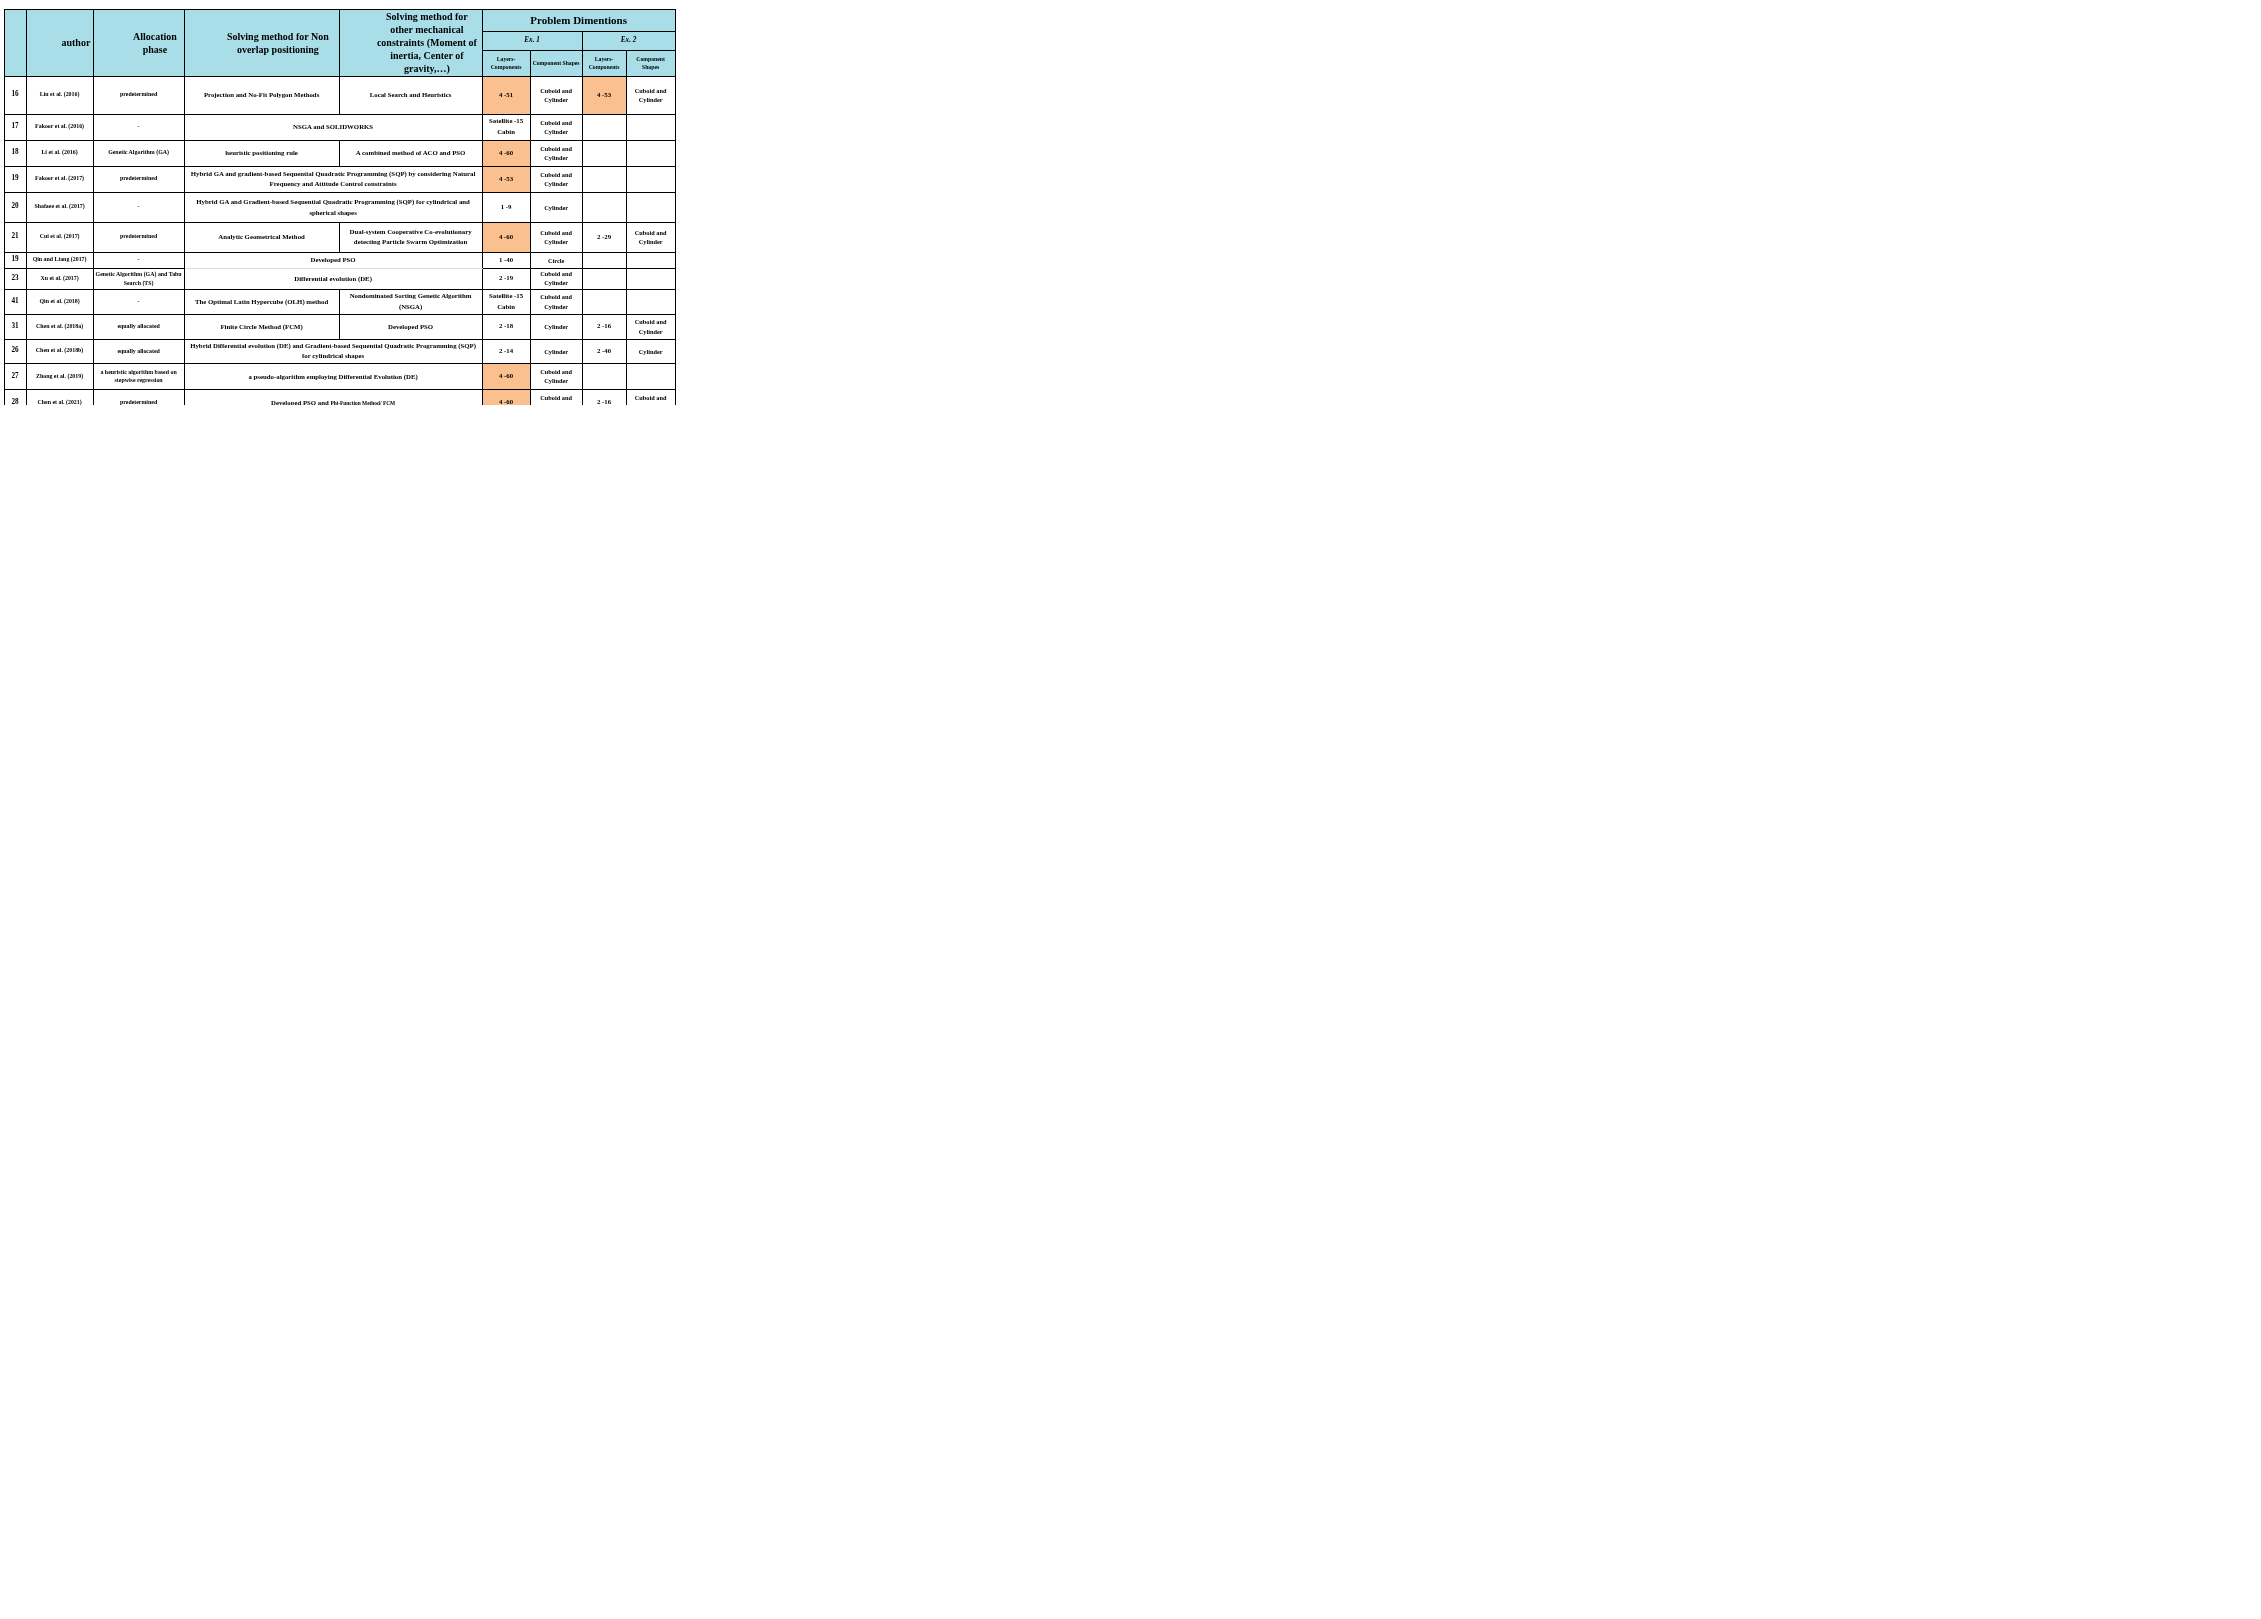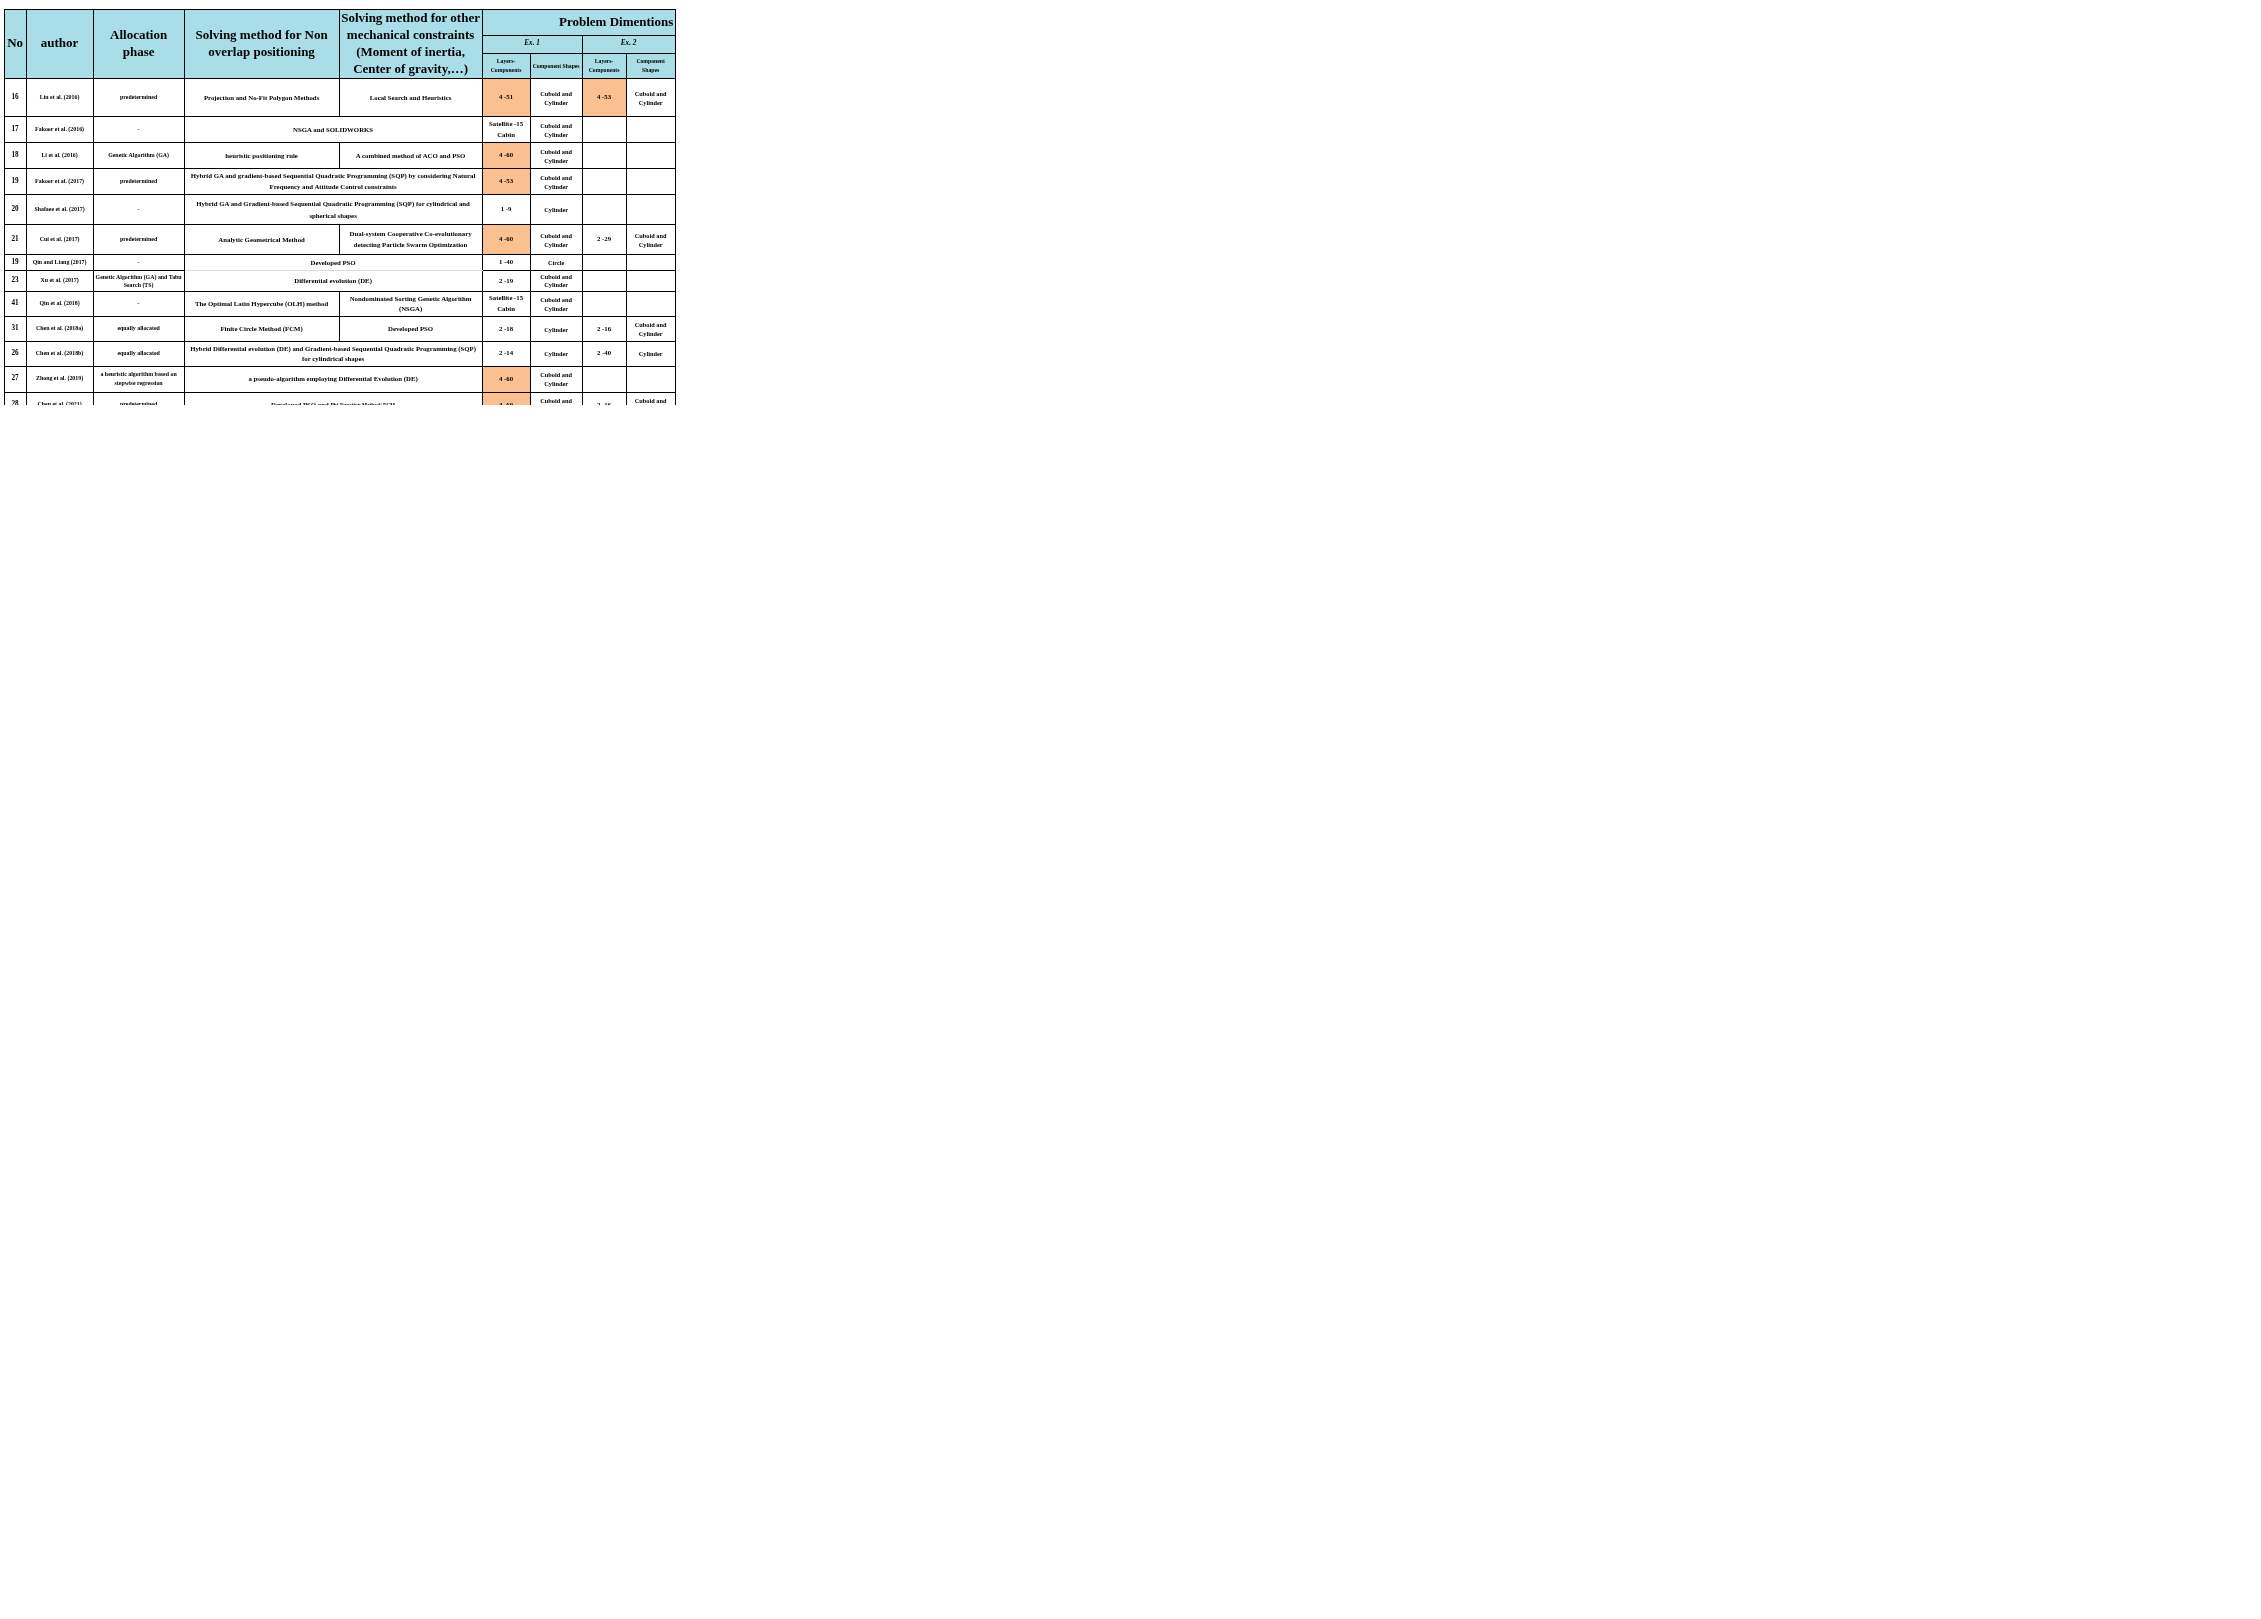--- a/index.html
+++ b/index.html
@@ -25,22 +25,22 @@
     text-align:center;
     vertical-align:middle;
     padding:0.5px 1.4px;
     font-weight:bold;
     line-height:1.35;
     overflow:hidden;
     word-wrap:break-word;
   }
   tr.head td{background:var(--head,#A9DEE9);}
   td.hl{background:var(--hl,#FBC08F);}
-  .h-main{font-size:13px;line-height:1.3;}
-  .h-pd{font-size:13px;text-align:right;}
+  .h-main{font-size:10px;line-height:1.3;padding-left:34px;}
+  .h-pd{font-size:11px;}
   .h-ex{font-size:7.2px;font-style:italic;}
   .h-leaf{font-size:5.7px;line-height:1.5;}
   .c-no{font-size:7.2px;}
   .c-author{font-size:5.9px;}
   .c-alloc{font-size:5.9px;line-height:1.6;}
   .c-method{font-size:6.8px;line-height:1.7;}
   .c-dim{font-size:6.8px;line-height:1.6;}
   .c-shape{font-size:6.3px;line-height:1.45;}
   .small-inline{font-size:5.4px;font-weight:bold;}
   

